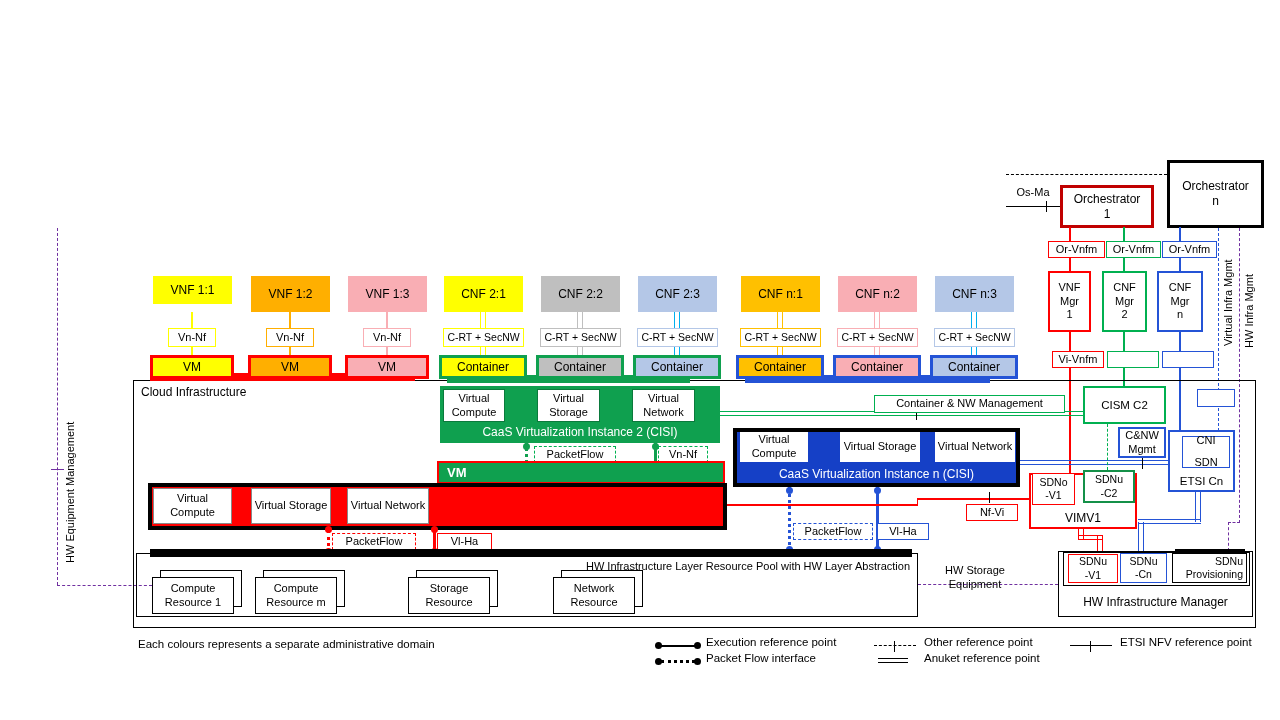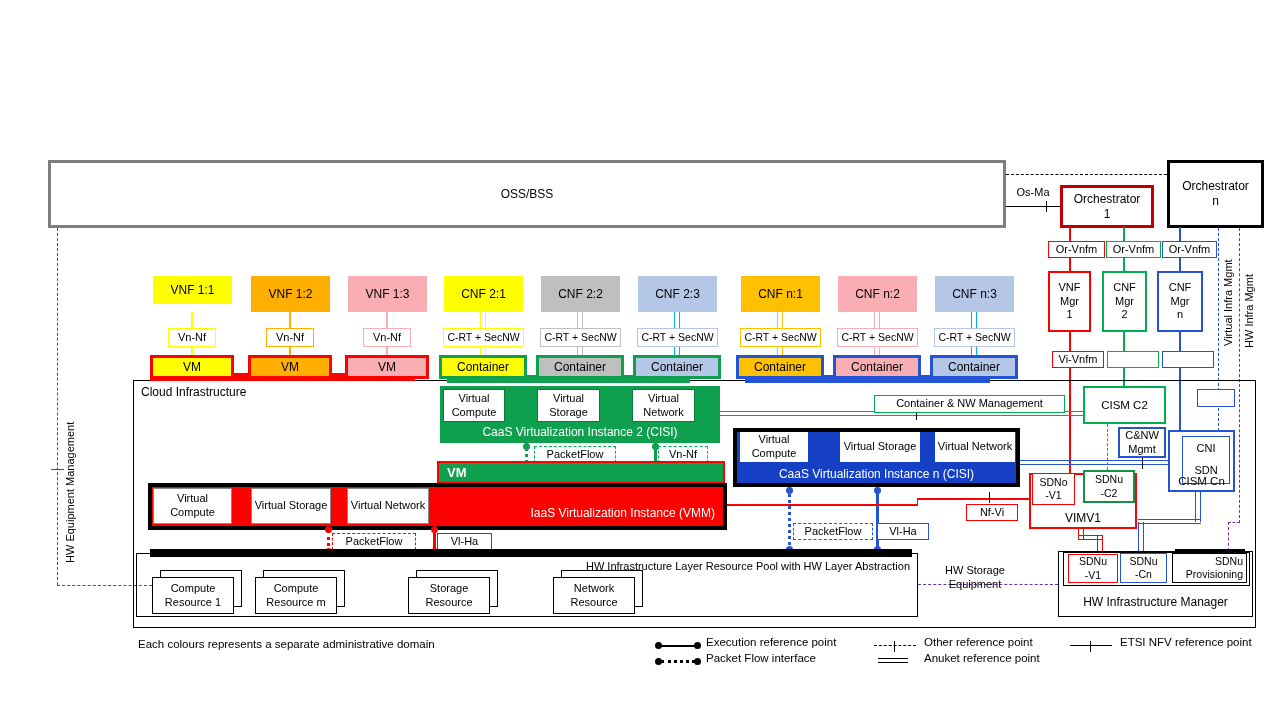--- a/index.html
+++ b/index.html
@@ -25,23 +25,20 @@
 <body>
 
 <div id="canvas">
 
   <div class="b" style="left:57px;top:228px;height:357px;border-left:1.5px dashed #7030A0;"></div>
   <div class="b" style="left:57px;top:585px;width:95px;border-top:1.5px dashed #7030A0;"></div>
   <div class="b" style="left:51px;top:469px;width:13px;border-top:1.6px solid #7030A0;"></div>
   <div class="b vtext" style="left:62px;top:408px;width:16px;height:168px;">HW Equipment Management</div>
 
   <div class="b" style="left:1006px;top:174px;width:161px;border-top:1.6px dashed #000;"></div>
-  <div class="b c wh fs12" style="left:48px;top:160px;width:958px;height:68px;border:3px solid #7F7F7F;">
-    <span>OSS/BSS</span>
-  </div>
   <div class="b c fs11" style="left:1010px;top:186px;width:46px;">Os-Ma</div>
   <div class="b" style="left:1006px;top:206px;width:54px;border-top:1.6px solid #000;"></div>
   <div class="tick" style="left:1046px;top:201px;height:11px;"></div>
   <div class="b c col wh fs12" style="left:1060px;top:185px;width:94px;height:43px;border:3.5px solid #C00000;">
     <span>Orchestrator</span>
     <span>1</span>
   </div>
   <div class="b c col wh fs12" style="left:1167px;top:160px;width:97px;height:68px;border:3.5px solid #000;">
     <span>Orchestrator</span>
     <span>n</span>
@@ -131,21 +128,20 @@
   <div class="b" style="left: 148px; top: 483px; width: 579px; height: 47px; border: 4.5px solid rgb(0, 0, 0); background-color: rgb(255, 0, 0);"></div>
   <div class="b c wh fs11" style="left:153px;top:488px;width:79px;height:36px;border:1px solid #888;">
       <span>Virtual Compute</span>
     </div>
   <div class="b c wh fs11" style="left:251px;top:488px;width:80px;height:36px;border:1px solid #888;">
       <span>Virtual Storage</span>
     </div>
   <div class="b c wh fs11" style="left:347px;top:488px;width:82px;height:36px;border:1px solid #888;">
       <span>Virtual Network</span>
     </div>
-  <div class="b fs12" style="left:450px;top:506px;width:265px;text-align:right;color:#fff;">IaaS Virtualization Instance (VMM)</div>
 
   <div class="b" style="left:327px;top:530px;height:23px;border-left:3px dotted #FF0000;"></div>
   <div class="b" style="left:433px;top:530px;width:2.6px;height:23px;background:#FF0000;"></div>
   <div class="dot" style="left:325px;top:526px;background:#FF0000;"></div>
   <div class="dot" style="left:325px;top:548px;background:#FF0000;"></div>
   <div class="dot" style="left:431px;top:526px;background:#FF0000;"></div>
   <div class="dot" style="left:431px;top:548px;background:#FF0000;"></div>
   <div class="b c wh fs11" style="left:332px;top:533px;width:84px;height:17px;border:1.3px dashed #FF0000;">
       <span>PacketFlow</span>
     </div>
@@ -193,25 +189,25 @@
 
   <div class="b c wh" style="left:1083px;top:386px;width:83px;height:38px;border:2px solid #00B050;font-size:11.5px;">
       <span>CISM C2</span>
     </div>
   <div class="b c col wh fs11" style="left:1118px;top:427px;width:48px;height:31px;border:2px solid #2453D6;">
     <span>C&amp;NW</span>
       <span>Mgmt</span>
   </div>
   <div class="b wh" style="left:1197px;top:389px;width:38px;height:18px;border:1.6px solid #2453D6;"></div>
   <div class="b wh" style="left:1168px;top:430px;width:67px;height:62px;border:2px solid #2453D6;"></div>
-  <div class="b c col wh fs11" style="left:1182px;top:436px;width:48px;height:48px;border:1.6px solid #2453D6;gap:8px;">
+  <div class="b c col wh fs11" style="left:1182px;top:436px;width:48px;height:32px;border:1.6px solid #2453D6;gap:8px;">
     <span>CNI</span>
       <span>SDN</span>
   </div>
-  <div class="b c" style="left:1168px;top:472px;width:67px;height:17px;font-size:11.5px;">CISM Cn</div>
+  <div class="b c" style="left:1168px;top:472px;width:67px;height:17px;font-size:11.5px;">ETSI Cn</div>
 
   <div class="b wh" style="left:1029px;top:473px;width:108px;height:56px;border:2px solid #FF0000;"></div>
   <div class="b c col wh fs10" style="left:1032px;top:473px;width:43px;height:32px;border:1.6px solid #FF0000;">
     <span>SDNo</span>
       <span>-V1</span>
   </div>
   <div class="b c col wh fs10" style="left:1083px;top:470px;width:52px;height:33px;border:2px solid #149048;">
     <span>SDNu</span>
       <span>-C2</span>
   </div>

